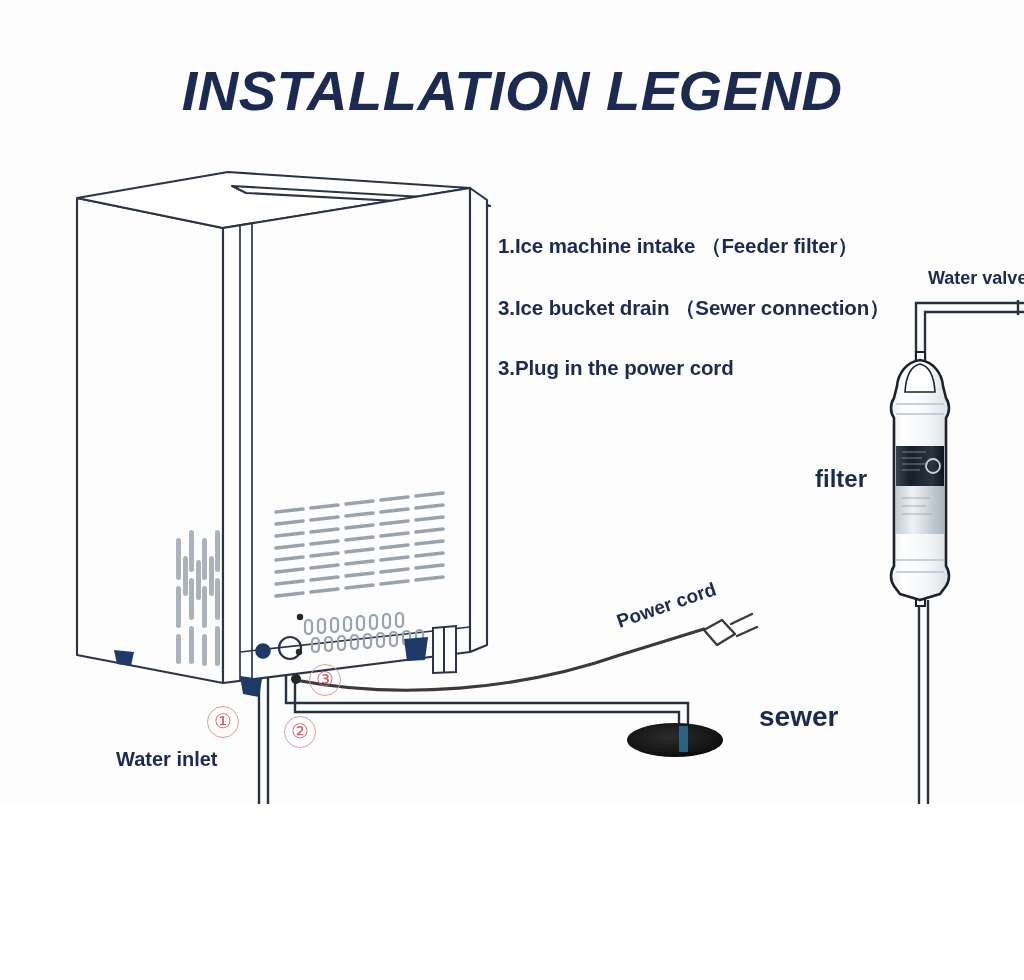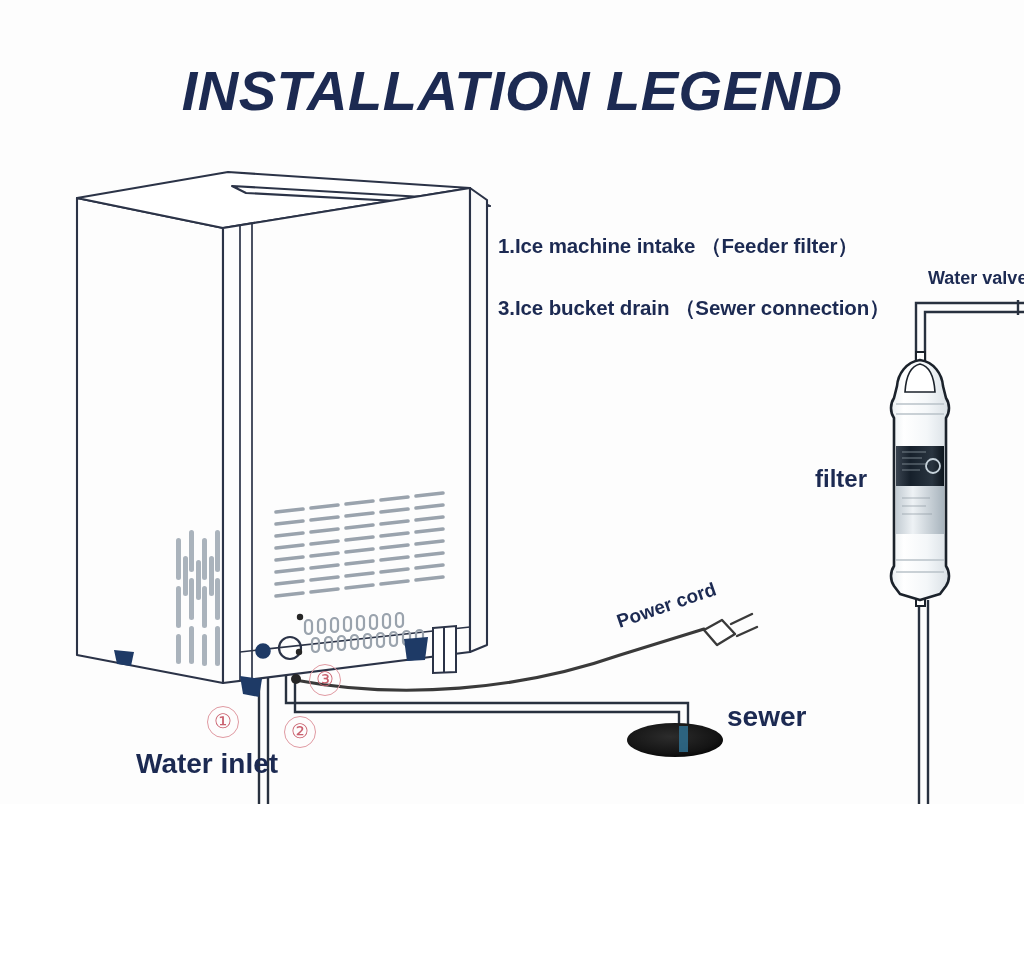--- a/index.html
+++ b/index.html
@@ -57,22 +57,22 @@
   }
 
   
   .label {
     color: #1c2a52;
     font-weight: bold;
     white-space: nowrap;
   }
   #label-water-valve { left: 928px; top: 268px; font-size: 18px; }
   #label-filter      { left: 815px; top: 465px; font-size: 24px; }
-  #label-sewer       { left: 727px; top: 701px; font-size: 28px; }
-  #label-water-inlet { left: 136px; top: 748px; font-size: 28px; }
+  #label-sewer       { left: 759px; top: 701px; font-size: 28px; }
+  #label-water-inlet { left: 116px; top: 748px; font-size: 20px; }
   #label-power-cord  {
     left: 614px; top: 612px; font-size: 19px;
     transform: rotate(-19deg);
     transform-origin: left top;
   }
 
   
   .step-marker {
     width: 30px;
     height: 30px;
@@ -323,20 +323,21 @@
       <path d="M 896,560 L 944,560" stroke="#b9c2c9" stroke-width="1.6" fill="none"></path>
       <path d="M 896,572 L 944,572" stroke="#b9c2c9" stroke-width="1.6" fill="none"></path>
     </g>
   </svg>
 
   <div class="abs" id="title">INSTALLATION LEGEND</div>
 
   <div class="abs" id="legend">
     <div class="legend-line">1.Ice machine intake （Feeder filter）</div>
     <div class="legend-line">3.Ice bucket drain （Sewer connection）</div>
+    <div class="legend-line">3.Plug in the power cord</div>
   </div>
 
   <div class="abs label" id="label-water-valve">Water valve</div>
   <div class="abs label" id="label-filter">filter</div>
   <div class="abs label" id="label-sewer">sewer</div>
   <div class="abs label" id="label-water-inlet">Water inlet</div>
   <div class="abs label" id="label-power-cord">Power cord</div>
 
   <div class="abs step-marker" id="step-1">①</div>
   <div class="abs step-marker" id="step-2">②</div>

